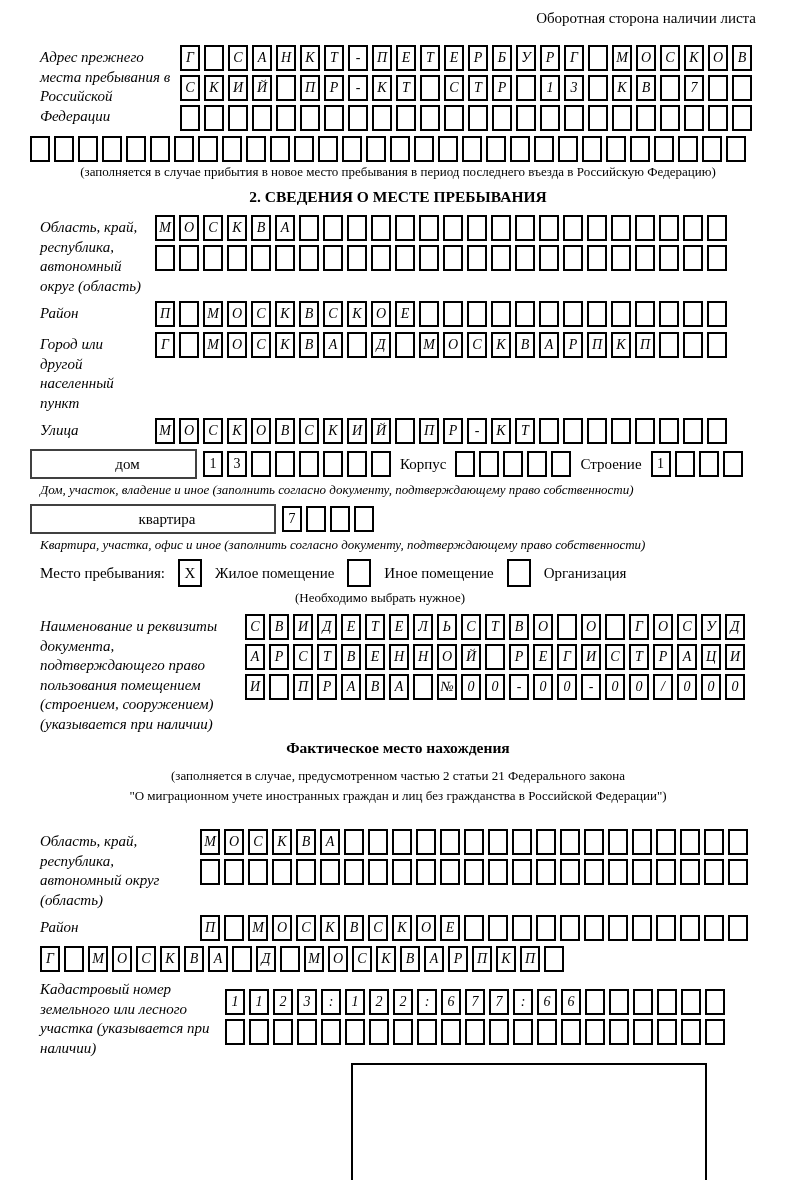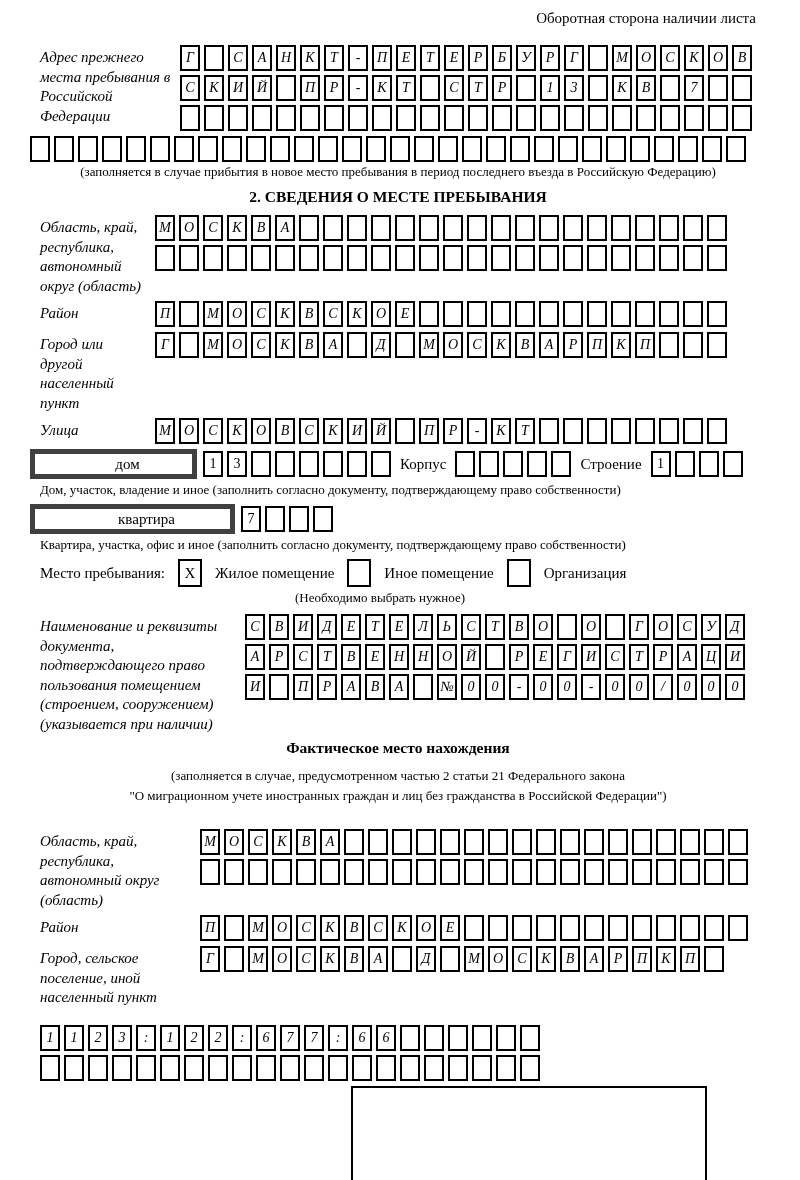--- a/index.html
+++ b/index.html
@@ -19,29 +19,29 @@
   .w160 { width:160px; } .w185 { width:185px; }
   .rows { display:flex; flex-direction:column; gap:4px; }
   .cellrow { display:flex; gap:4px; }
   .cell {
     width:20px; height:26px; border:2px solid #000; flex-shrink:0;
     display:flex; align-items:center; justify-content:center;
     font-size:14px;
   }
   .fullrow { margin:4px 0 2px -10px; }
   .caption { font-size:13px; text-align:center; margin:2px 0 8px; }
-  .caption-left { font-size:13px; margin:0 0 6px 0; }
+  .caption-left { font-size:13px; margin:0 0 6px 0;font-style:italic; }
   .sec-title { font-weight:bold; text-align:center; font-size:15.5px; margin:1px 0 9px; }
 
   .houserow { display:flex; align-items:center; gap:6px; margin:2px 0 3px -10px; }
   .labelbox {
-    border:5px solid #404040; height:30px; flex-shrink:0;
+    border:2px solid #404040; height:30px; flex-shrink:0;
     display:flex; align-items:center; justify-content:center;padding-left:28px;
   }
-  .lb-dom { width:167px; } .lb-kv { width:205px; }
+  .lb-dom { width:167px; } .lb-kv { width:246px; }
   .inline-label { padding:0 3px; white-space:nowrap; }
 
   .stayrow { display:flex; align-items:center; gap:13px; margin:5px 0 3px; }
   .checkbox {
     width:24px; height:28px; border:2px solid #000; flex-shrink:0;
     display:flex; align-items:center; justify-content:center; font-size:15px;
   }
   .stay-caption { font-size:13px; text-align:center; width:440px; margin:0 0 8px 120px; }
 
   .act-captions { font-size:13px; text-align:center; line-height:1.5; margin-bottom:24px; }
@@ -533,21 +533,20 @@
         <span class="cell"></span>
         <span class="cell"></span>
         <span class="cell"></span>
         <span class="cell"></span>
         <span class="cell"></span>
         <span class="cell"></span>
       </div>
   </div>
 
   <div class="field">
-    <div class="flabel w160">Город, сельское поселение, иной населенный пункт</div>
     <div class="cellrow">
         <span class="cell">Г</span>
         <span class="cell"></span>
         <span class="cell">М</span>
         <span class="cell">О</span>
         <span class="cell">С</span>
         <span class="cell">К</span>
         <span class="cell">В</span>
         <span class="cell">А</span>
         <span class="cell"></span>
@@ -561,20 +560,21 @@
         <span class="cell">А</span>
         <span class="cell">Р</span>
         <span class="cell">П</span>
         <span class="cell">К</span>
         <span class="cell">П</span>
         <span class="cell"></span>
       </div>
   </div>
 
   <div class="field">
+    <div class="flabel w185">Кадастровый номер земельного или лесного участка (указывается при наличии)</div>
     <div class="rows" style="padding-top:12px;">
       <div class="cellrow">
           <span class="cell">1</span>
           <span class="cell">1</span>
           <span class="cell">2</span>
           <span class="cell">3</span>
           <span class="cell">:</span>
           <span class="cell">1</span>
           <span class="cell">2</span>
           <span class="cell">2</span>

